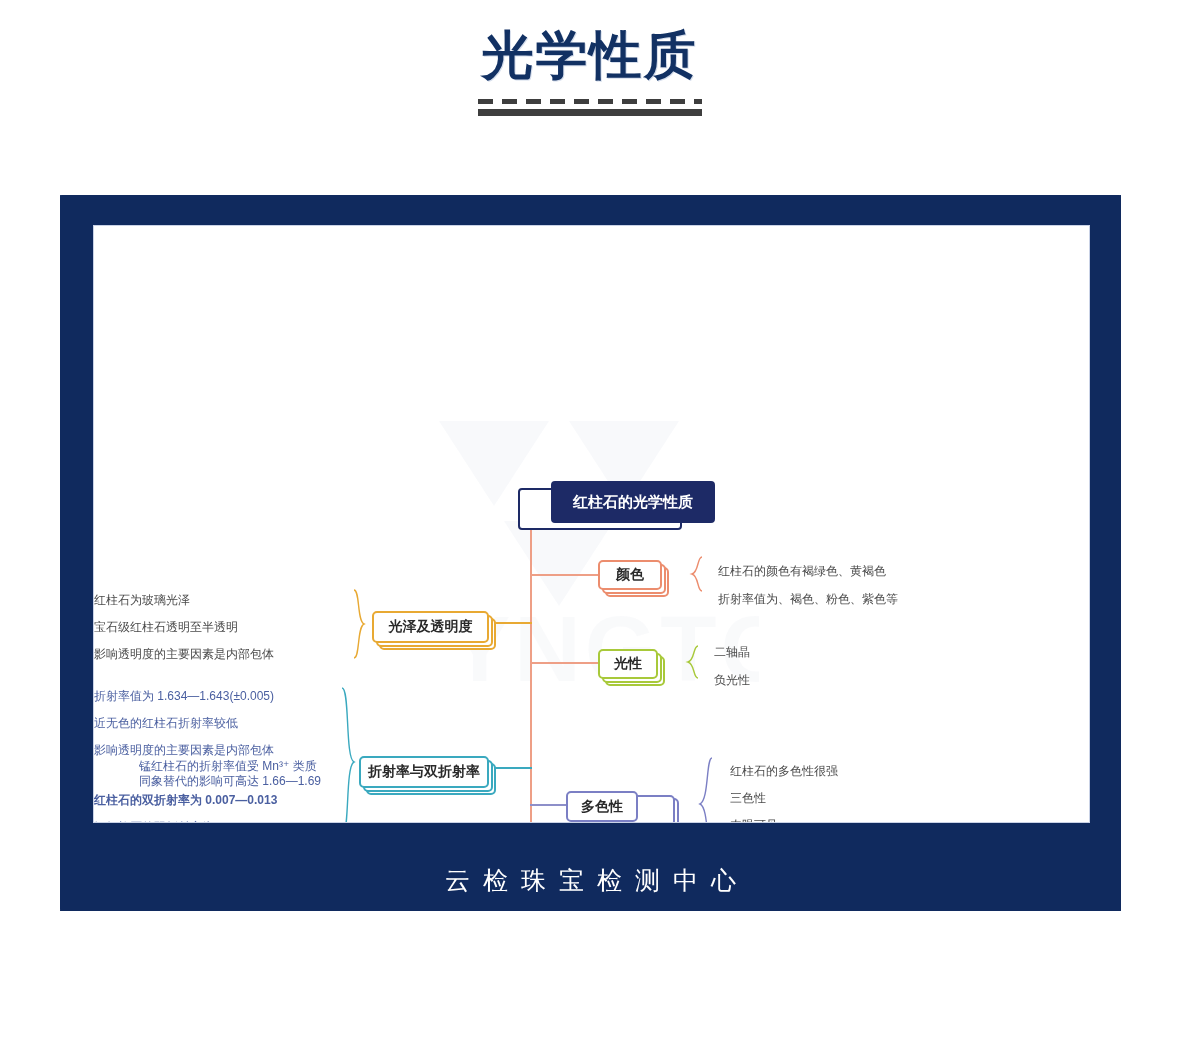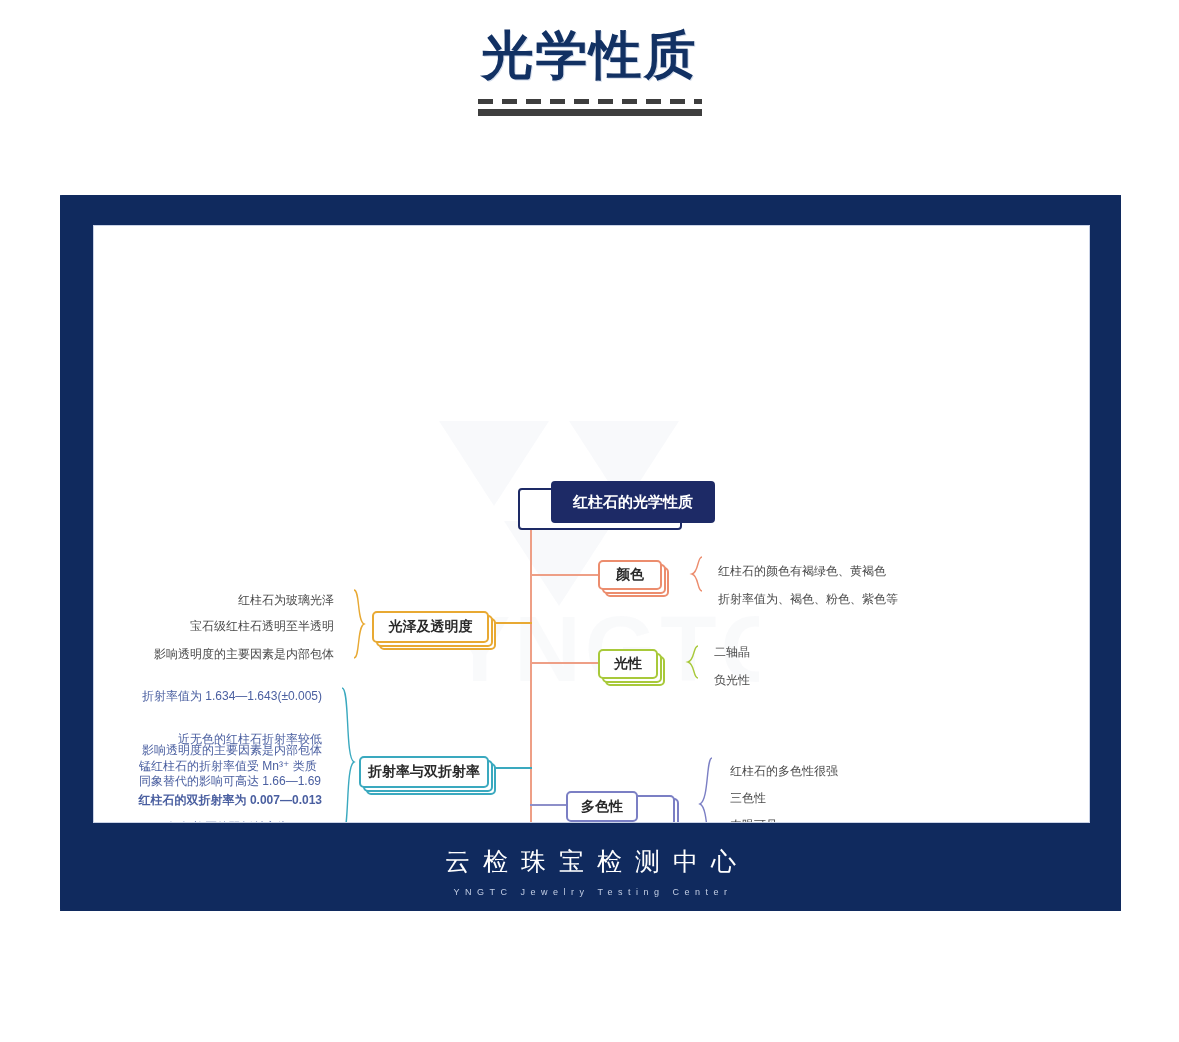--- a/index.html
+++ b/index.html
@@ -78,21 +78,21 @@
     background:#fff;
   }
   .node-shadow2{
     position:absolute;border:2px solid #888;border-radius:5px;z-index:3;
     background:#fff;
   }
   .leaf{
     position:absolute;font-size:12px;color:#4a4a4a;white-space:nowrap;
     line-height:15px;z-index:6;
   }
-  .leaf.r{text-align:right;}
+  .leaf.r{}
   .line{position:absolute;z-index:2;}
   .brace{position:absolute;z-index:2;}
   .brace svg{display:block;overflow:visible;}
 
   
   #root-node{
     position:absolute;left:415px;top:255px;width:160px;height:38px;
     background:#1d2a66;border:2px solid #1d2a66;border-radius:4px;
     color:#fff;font-size:15px;font-weight:bold;
     display:flex;align-items:center;justify-content:center;z-index:7;margin-left:42px;
@@ -173,39 +173,38 @@
     <div class="line" style="left:398px;top:396px;width:40px;height:2px;background:#e8a933;"></div>
     <div class="node-shadow2" style="left:285px;top:392px;width:113px;height:28px;border-color:#e8a933;"></div>
     <div class="node-shadow" style="left:282px;top:389px;width:113px;height:28px;border-color:#e8a933;"></div>
     <div class="node" style="left:278px;top:385px;width:113px;height:28px;border-color:#e8a933;font-size:14px;">光泽及透明度</div>
     <div class="brace" style="left:258px;top:362px;">
       <svg width="14" height="72" viewBox="0 0 14 72" fill="none" stroke="#e8a933" stroke-width="1.4">
         <path d="M2 2 C8 2 5 33 12 36 C5 39 8 70 2 70"></path>
       </svg>
     </div>
     <div class="leaf r" style="left:0px;width:240px;top:367px;">红柱石为玻璃光泽</div>
-    <div class="leaf r" style="left:0px;width:240px;top:394px;font-family:Liberation Mono, monospace;">宝石级红柱石透明至半透明</div>
+    <div class="leaf r" style="left:0px;width:240px;top:394px;">宝石级红柱石透明至半透明</div>
     <div class="leaf r" style="left:0px;width:240px;top:421px;">影响透明度的主要因素是内部包体</div>
 
     <div class="line" style="left:398px;top:541px;width:40px;height:2px;background:#3aa9bf;"></div>
     <div class="node-shadow2" style="left:272px;top:537px;width:126px;height:28px;border-color:#3aa9bf;"></div>
     <div class="node-shadow" style="left:269px;top:534px;width:126px;height:28px;border-color:#3aa9bf;"></div>
     <div class="node" style="left:265px;top:530px;width:126px;height:28px;border-color:#3aa9bf;font-size:14px;">折射率与双折射率</div>
     <div class="brace" style="left:246px;top:460px;">
       <svg width="16" height="152" viewBox="0 0 16 152" fill="none" stroke="#3aa9bf" stroke-width="1.4">
         <path d="M2 2 C10 2 5 72 14 76 C5 80 10 150 2 150"></path>
       </svg>
     </div>
     <div class="leaf r" style="left:0px;width:228px;top:463px;color:#4a5fa0;">折射率值为 1.634—1.643(±0.005)</div>
-    <div class="leaf r" style="left:0px;width:228px;top:490px;color:#4a5fa0;margin-top:16px;">近无色的红柱石折射率较低</div>
+    <div class="leaf r" style="left:0px;width:228px;top:490px;color:#4a5fa0;">近无色的红柱石折射率较低</div>
     <div class="leaf r" style="left:0px;width:228px;top:517px;color:#4a5fa0;">影响透明度的主要因素是内部包体</div>
     <div class="leaf" style="left:45px;width:183px;top:533px;color:#4a5fa0;white-space:normal;text-align:left;">锰红柱石的折射率值受 Mn³⁺ 类质同象替代的影响可高达 1.66—1.69</div>
     <div class="leaf r" style="left:0px;width:228px;top:567px;color:#4a5fa0;font-weight:bold;">红柱石的双折射率为 0.007—0.013</div>
     <div class="leaf r" style="left:0px;width:228px;top:594px;color:#4a5fa0;">锰红柱石的双折射率为 0.029</div>
 
   </div>
 
   <div id="footer">
     <div id="footer-cn">云检珠宝检测中心</div>
-    <div id="footer-en">YNGTC Jewelry Testing Center</div>
   </div>
 
 </div>
 
 </body></html>

